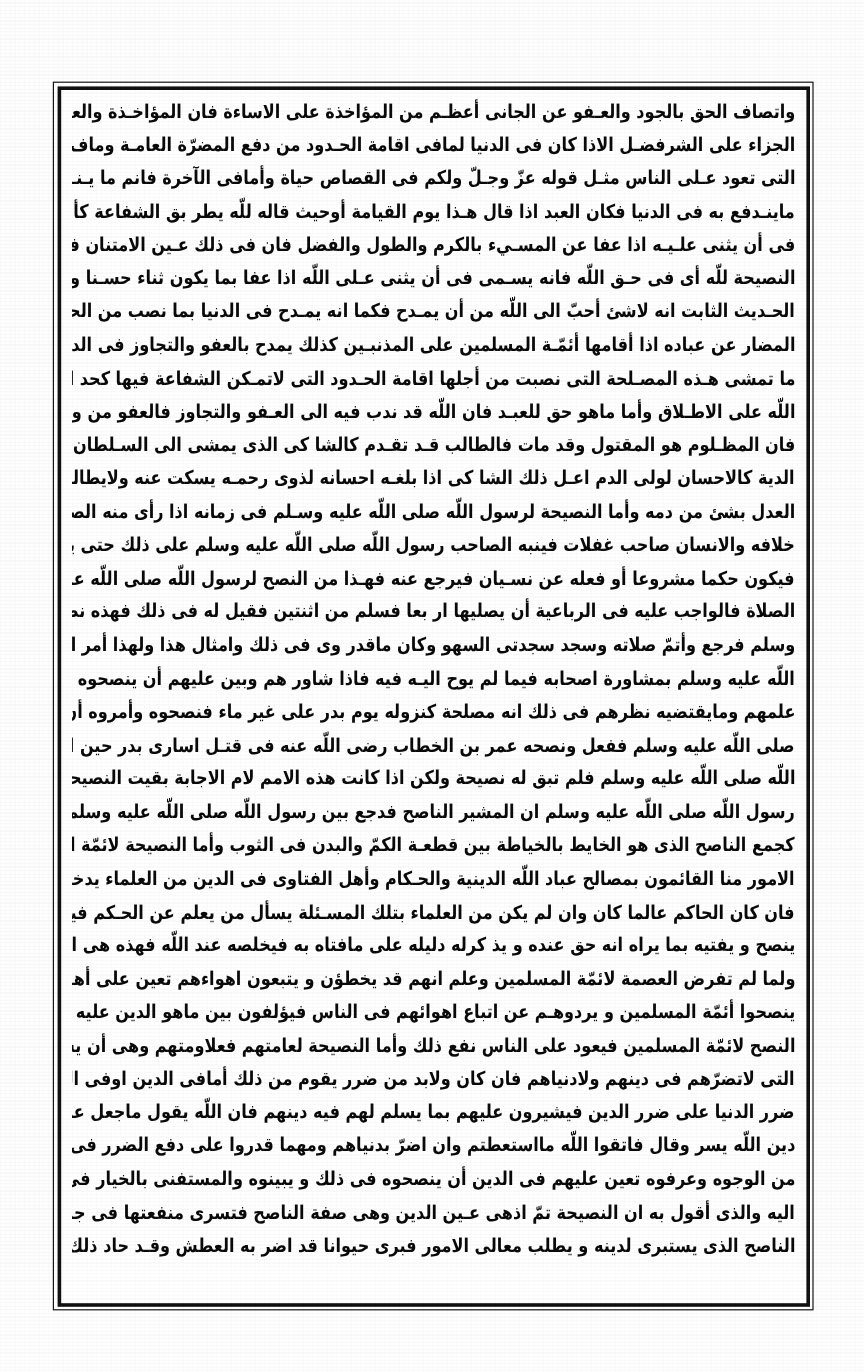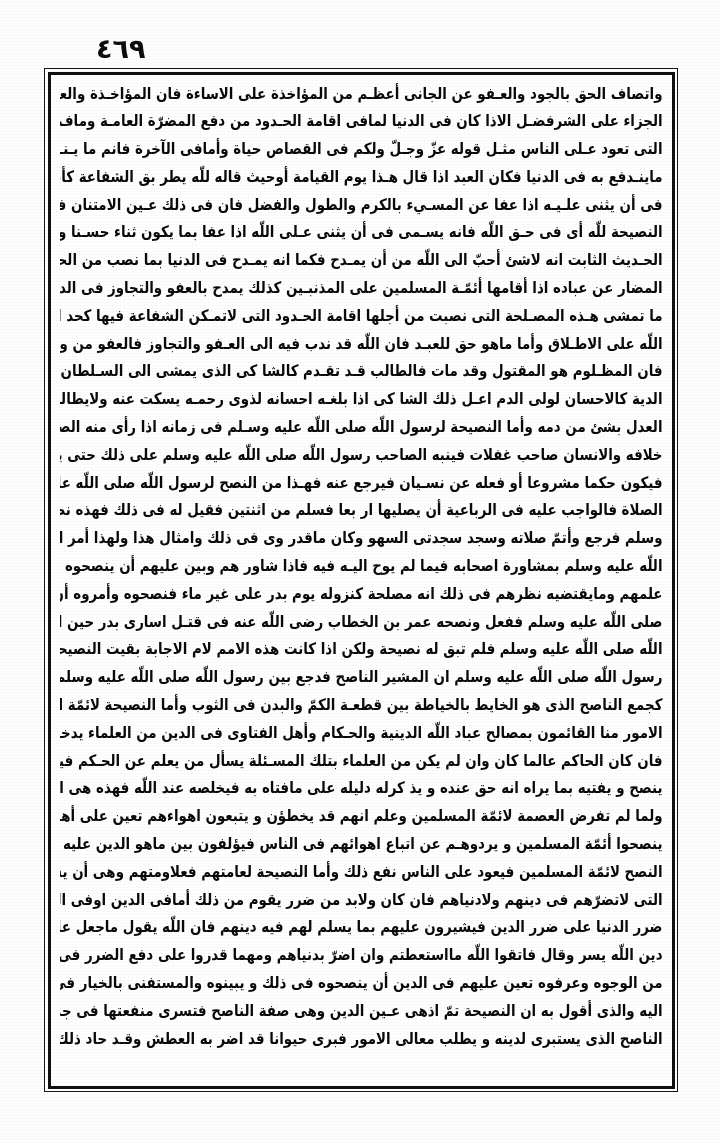--- a/index.html
+++ b/index.html
@@ -109,21 +109,20 @@
     background:
       repeating-linear-gradient(0deg,   rgba(0,0,0,.6) 0 1px, rgba(0,0,0,0) 1px 3px),
       repeating-linear-gradient(90deg,  rgba(0,0,0,.4) 0 1px, rgba(0,0,0,0) 1px 4px);
   }
 </style>
 </head>
 <body>
 
 <div id="page-sheet">
 
-  <div id="folio">٤٦٩</div>
 
   <div id="text-frame">
     <div id="frame-inner">
 
       <div id="body-text">
 
         <div class="line"><span>واتصاف الحق بالجود  والعـفو عن الجانى أعظـم من المؤاخذة على الاساءة فان المؤاخـذة والعقو بة جزاء وماف</span></div>
         <div class="line"><span>الجزاء على الشرفضـل الاذا  كان فى الدنيا لمافى اقامة الحـدود من دفع المضرّة العامـة وماف ذلك من المصالح</span></div>
         <div class="line"><span>التى تعود عـلى الناس مثـل قوله عزّ وجـلّ ولكم فى القصاص حياة وأمافى الآخرة فانم ما يـنـدفع بجزاء المسـيء</span></div>
         <div class="line"><span>ماينـدفع به فى الدنيا فكان العبد اذا قال هـذا يوم القيامة أوحيث قاله للّه يطر بق الشفاعة كأنه ناصح للمقام الالهى</span></div>

